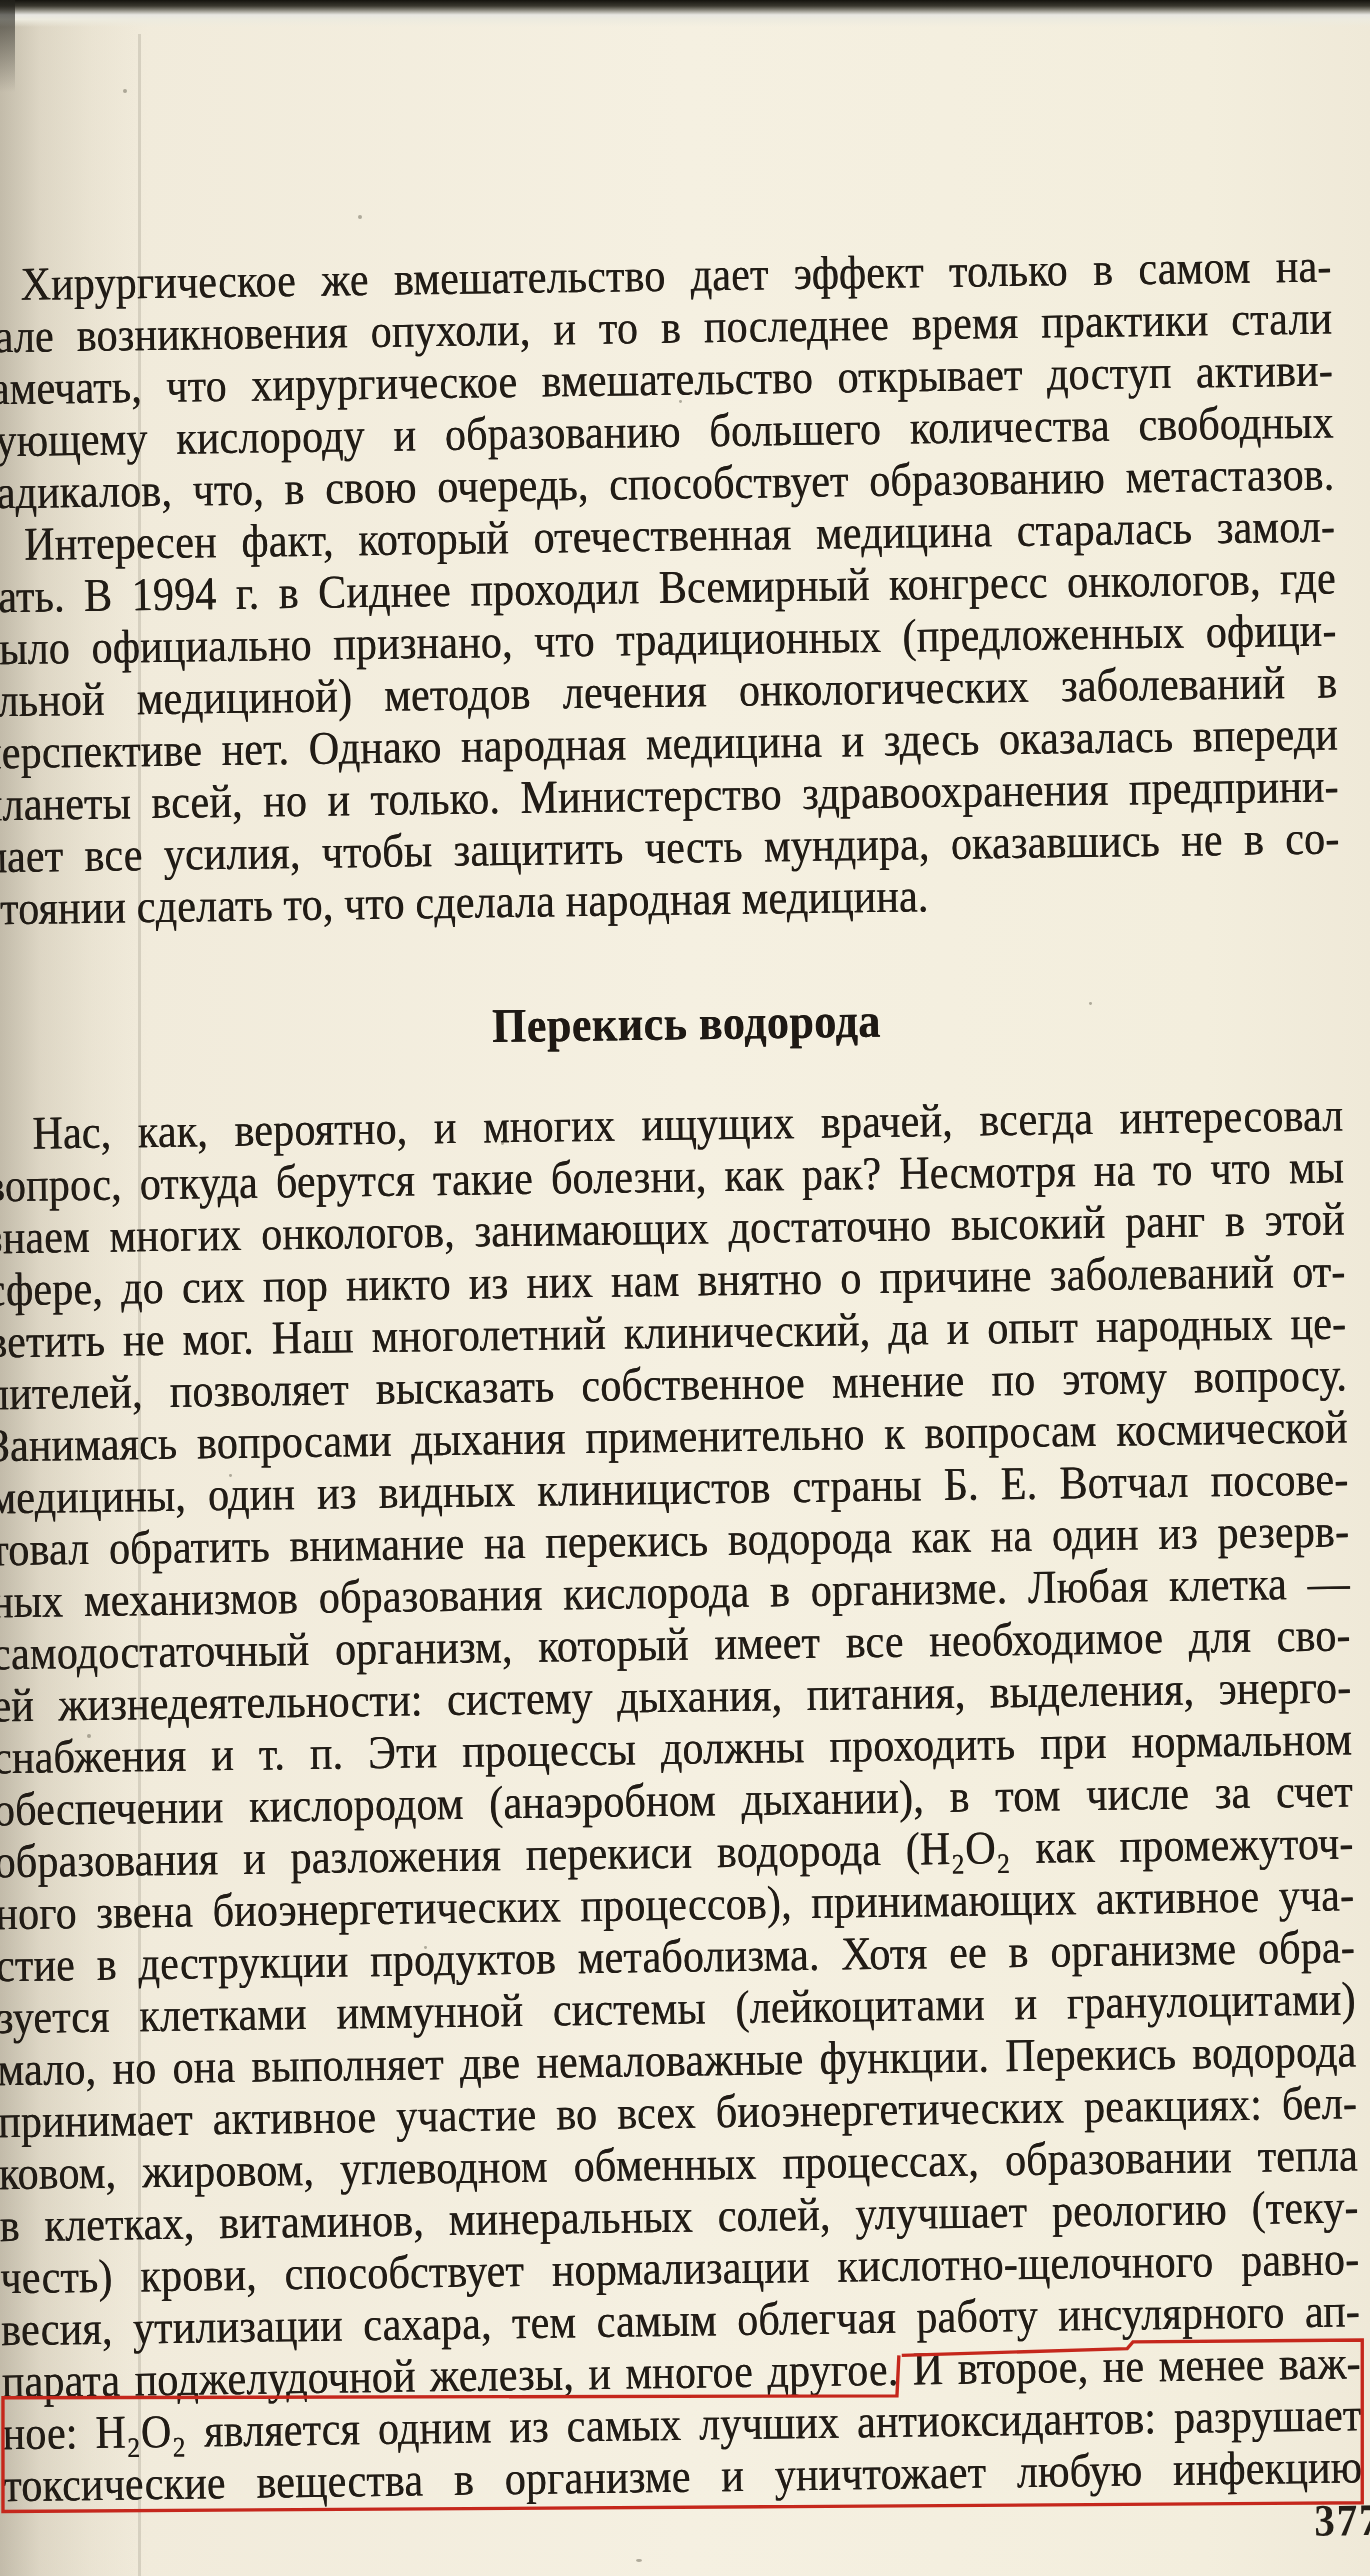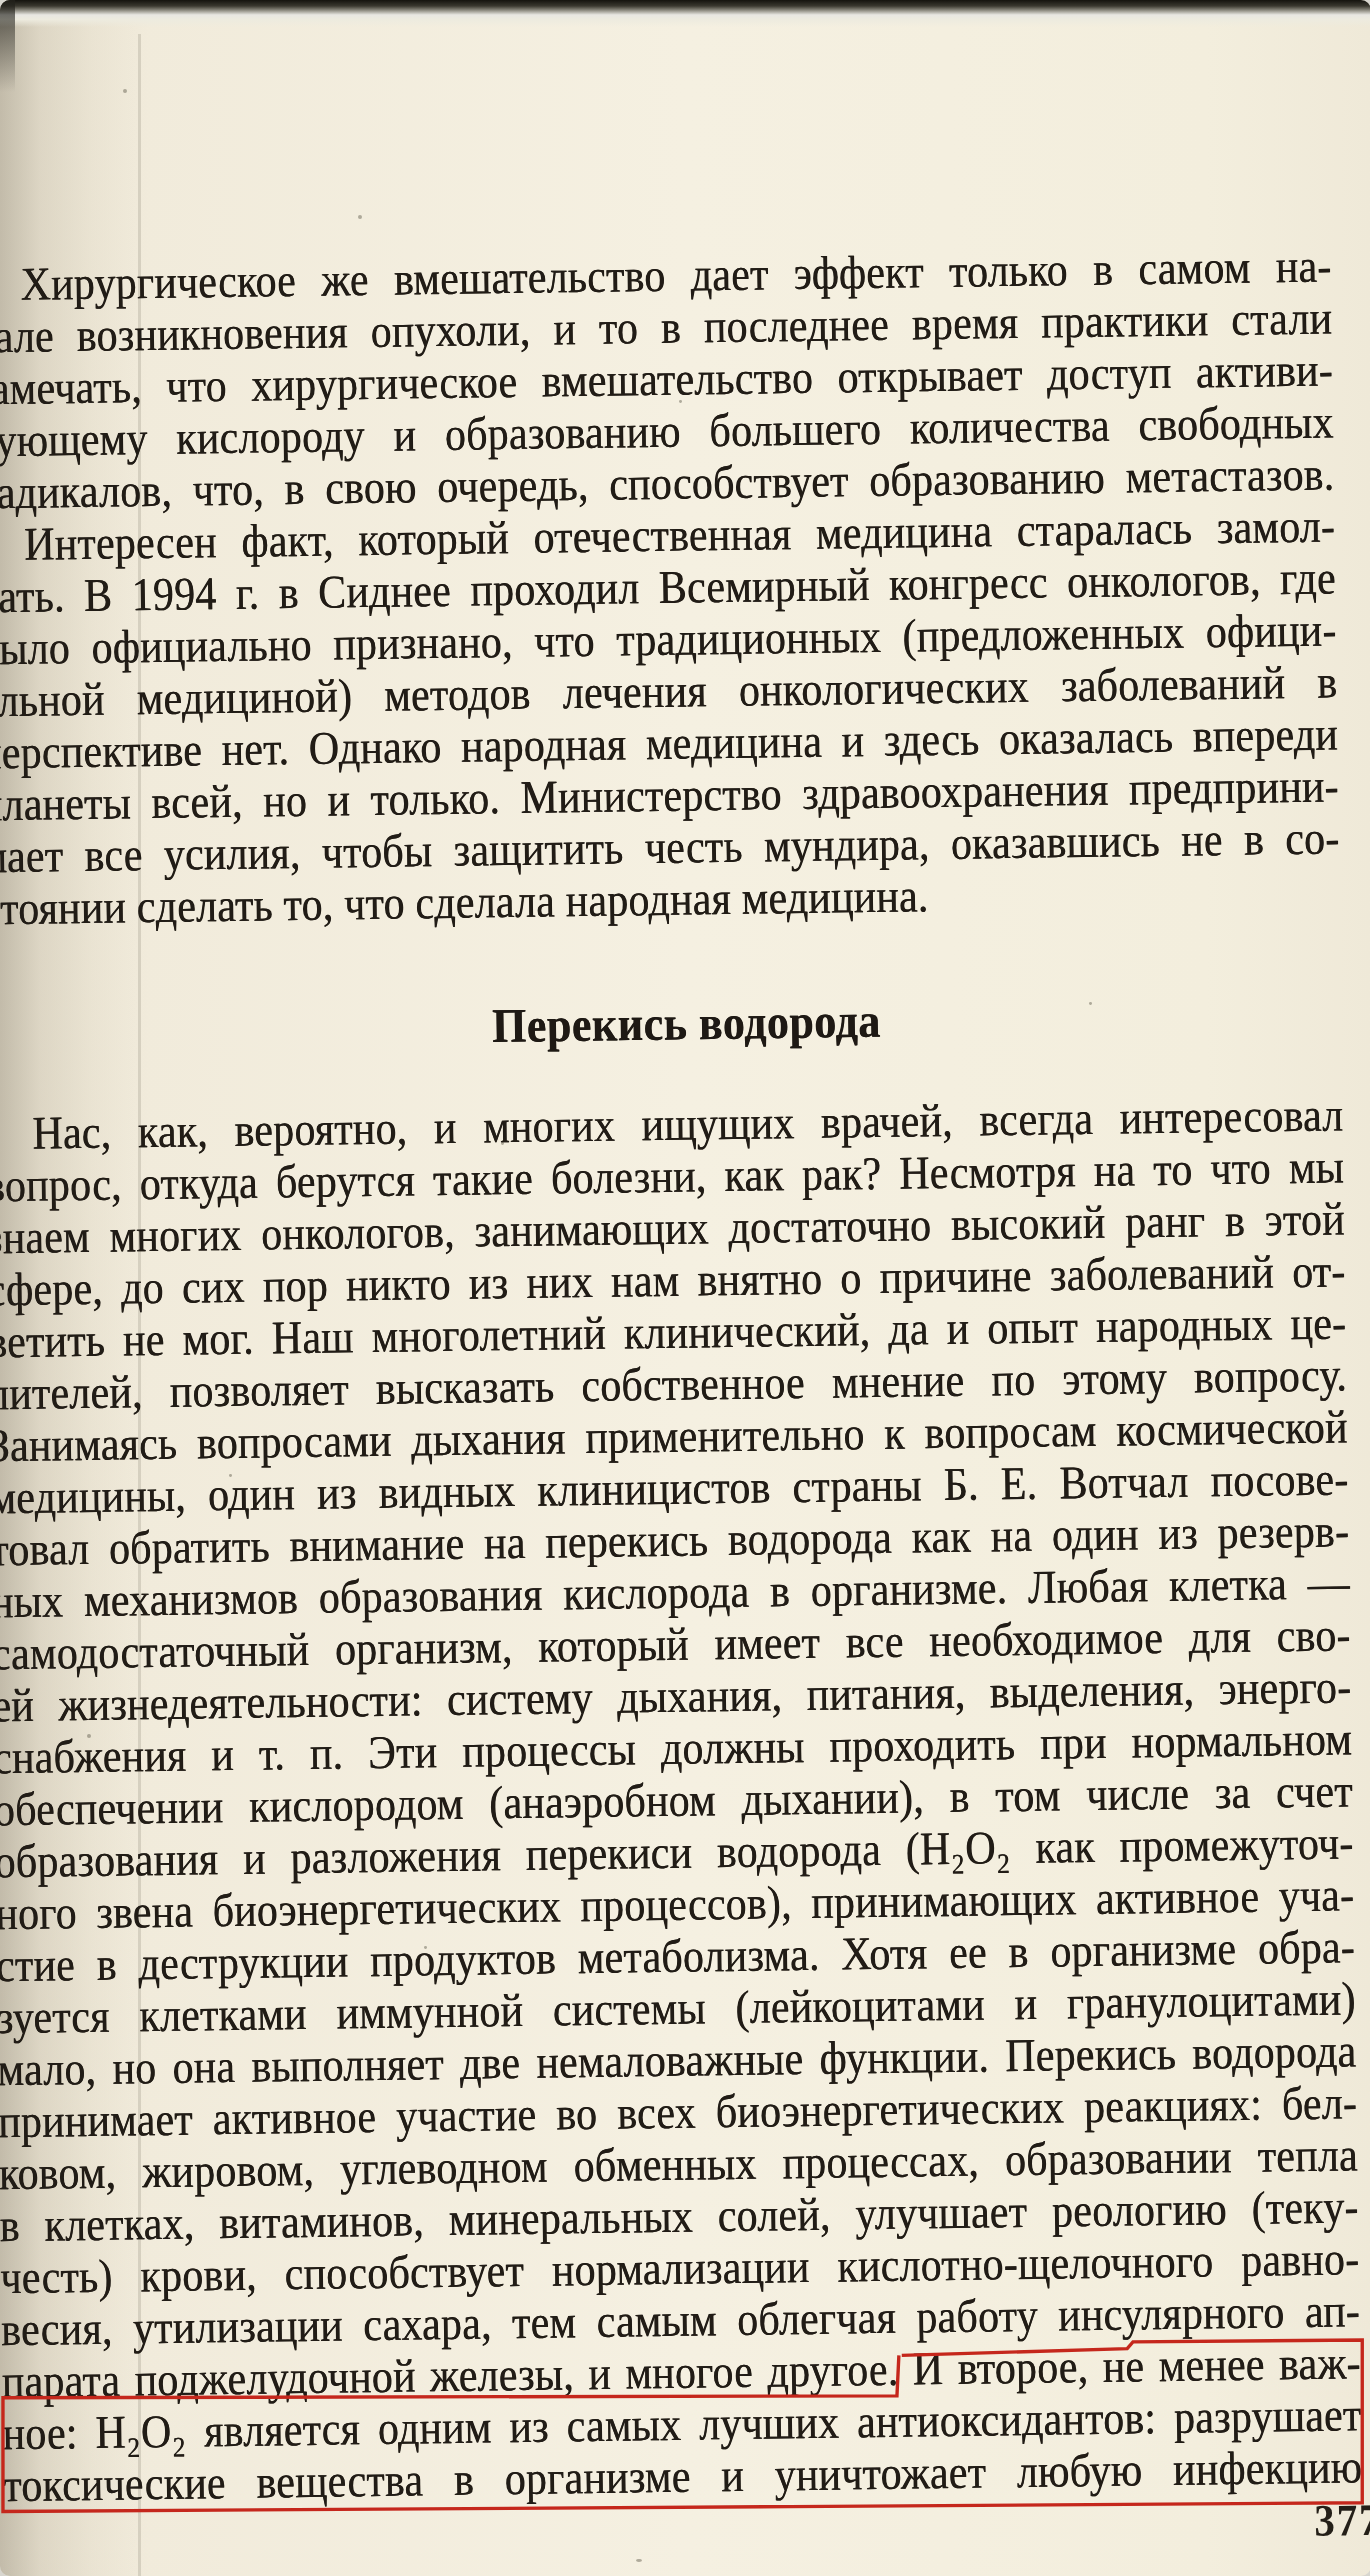--- a/index.html
+++ b/index.html
@@ -7,21 +7,20 @@
     width: 1371px; height: 2576px;
     background: #d8d6cf;
     overflow: hidden;
     font-family: "Liberation Serif", "DejaVu Serif", serif;
     position: relative;
   }
   .page {
     position: absolute; inset: 0;
     background: linear-gradient(90deg, #e9e2d0 0, #f1ebdb 10%, #f5f0e1 50%, #f3eedd 88%, #efe9d8 100%);
     overflow: hidden;
-    border-radius: 10px;
   }
   
   .scan-edge-top {
     position: absolute; top: 0; left: 0; right: 0; height: 27px;
     background: linear-gradient(#14130e 0%, #3a382f 22%, #8d8b80 38%, #e8e7e2 55%, #edebdf 72%, rgba(240,235,222,0) 100%);
   }
   .corner-dark {
     position: absolute; top: 0; left: 0; width: 15.4px; height: 92px;
     background: linear-gradient(#23221c, rgba(60,58,48,0));
     opacity: .75;

